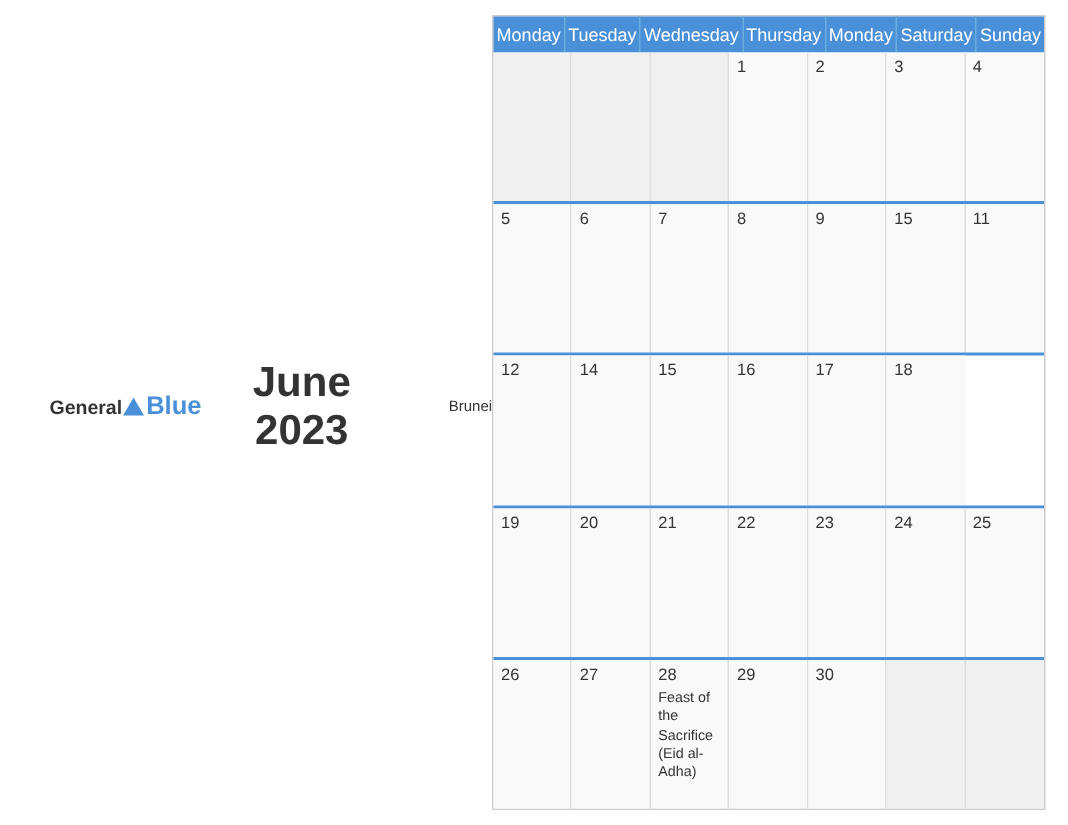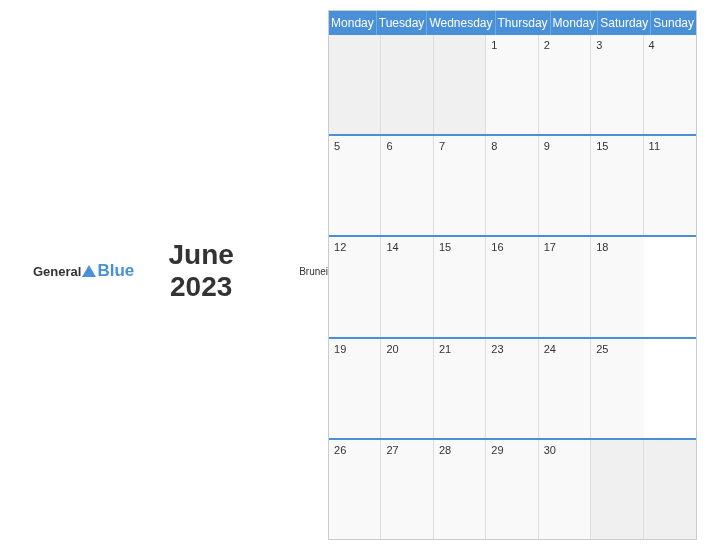--- a/index.html
+++ b/index.html
@@ -214,38 +214,42 @@
           <div class="day-cell">
             <div class="day-number">19</div>
           </div>
           <div class="day-cell">
             <div class="day-number">20</div>
           </div>
           <div class="day-cell">
             <div class="day-number">21</div>
           </div>
           <div class="day-cell">
+            <div class="day-number">22</div>
+          </div>
+          <div class="day-cell">
             <div class="day-number">23</div>
           </div>
           <div class="day-cell">
             <div class="day-number">24</div>
           </div>
           <div class="day-cell">
             <div class="day-number">25</div>
           </div>
         </div>
         <div class="week">
           <div class="day-cell">
             <div class="day-number">26</div>
           </div>
           <div class="day-cell">
             <div class="day-number">27</div>
           </div>
           <div class="day-cell">
             <div class="day-number">28</div>
+            <div class="day-event">Feast of the Sacrifice (Eid al-Adha)</div>
           </div>
           <div class="day-cell">
             <div class="day-number">29</div>
           </div>
           <div class="day-cell">
             <div class="day-number">30</div>
           </div>
           <div class="day-cell empty"></div>
           <div class="day-cell empty"></div>
         </div>

